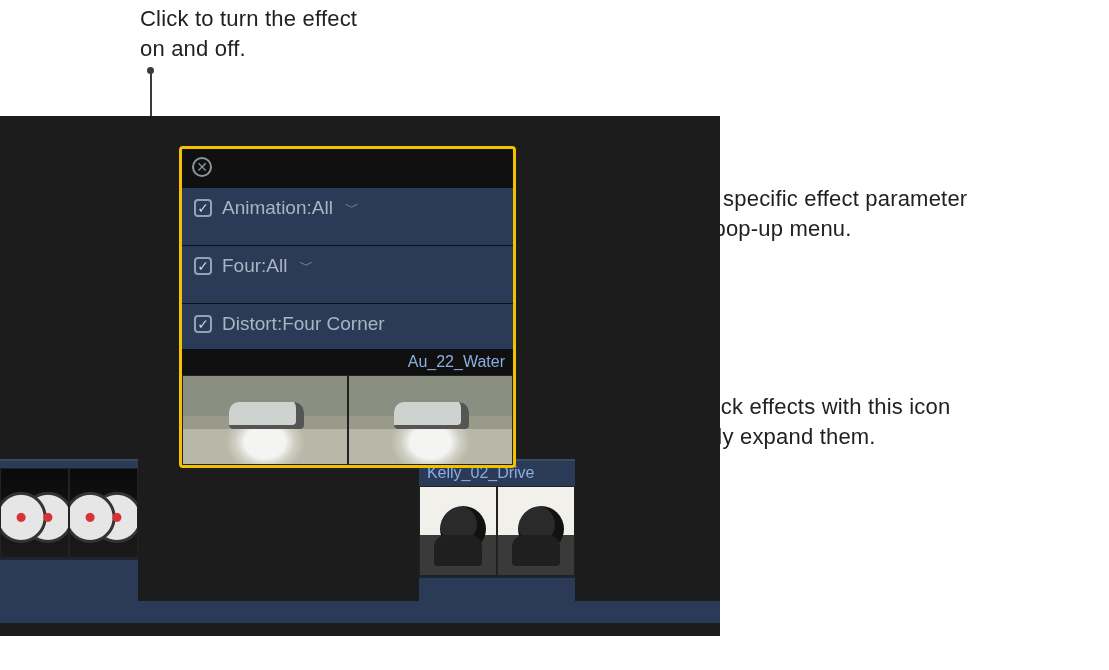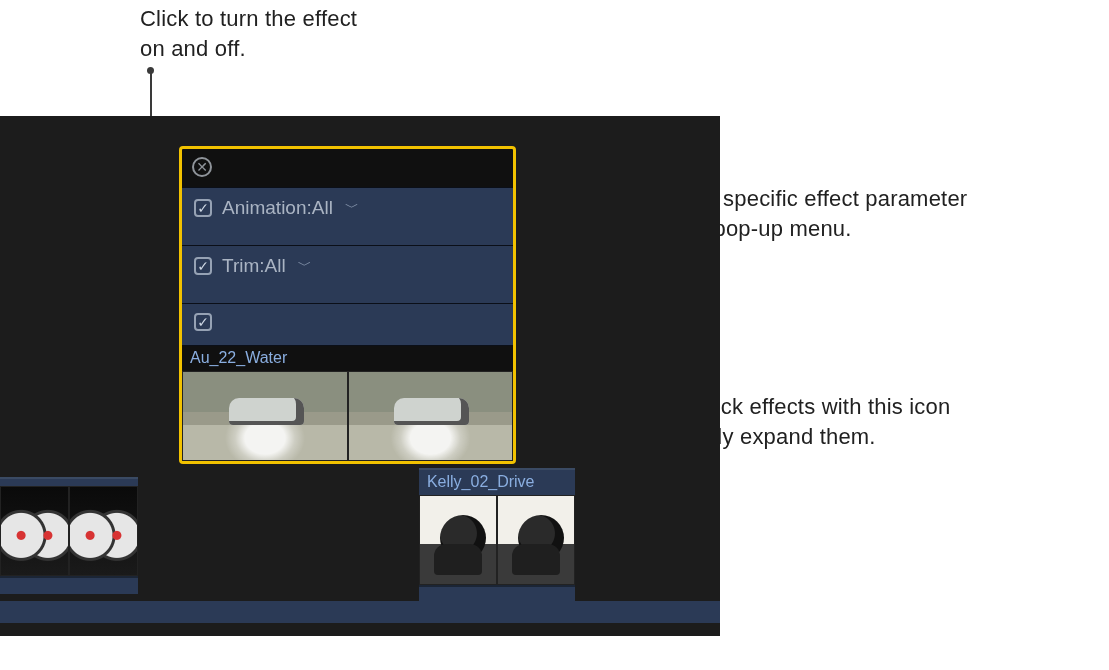--- a/index.html
+++ b/index.html
@@ -17,21 +17,20 @@
 
   
   .timeline {
     position: absolute;
     left: 0; top: 459px;
     width: 575px; height: 152px;
     background: #1c1c1c;
     display: flex;
     gap: 10px;
     padding: 0 0 0 0;
-    align-items: center;
   }
 
   .clip {
     background: #2b3a56;
     display: flex;
     flex-direction: column;
     border-top: 2px solid #3a4a63;
   }
   .clip-label {
     color: #8aaee0;
@@ -225,30 +224,31 @@
     </div>
 
     <div class="param-row">
       <span class="check">✓</span>
       <span>Animation:All</span>
       <span class="chevron">﹀</span>
     </div>
 
     <div class="param-row">
       <span class="check">✓</span>
-      <span>Trim:All</span>
+      <span>Four:All</span>
       <span class="chevron">﹀</span>
     </div>
 
     <div class="param-row short">
       <span class="check">✓</span>
-    </div>
-
-
-    <div style="border-top:1px solid #0b0f18;">
+      <span>Distort:Four Corner</span>
+    </div>
+
+
+    <div style="border-top:1px solid #0b0f18;text-align:right;">
       <div class="clip-label">Au_22_Water</div>
       <div class="thumbs">
         <div class="thumb th-water"></div>
         <div class="thumb th-water"></div>
       </div>
     </div>
   </div>
 
   <div class="timeline">
     <div class="clip clip-left">

